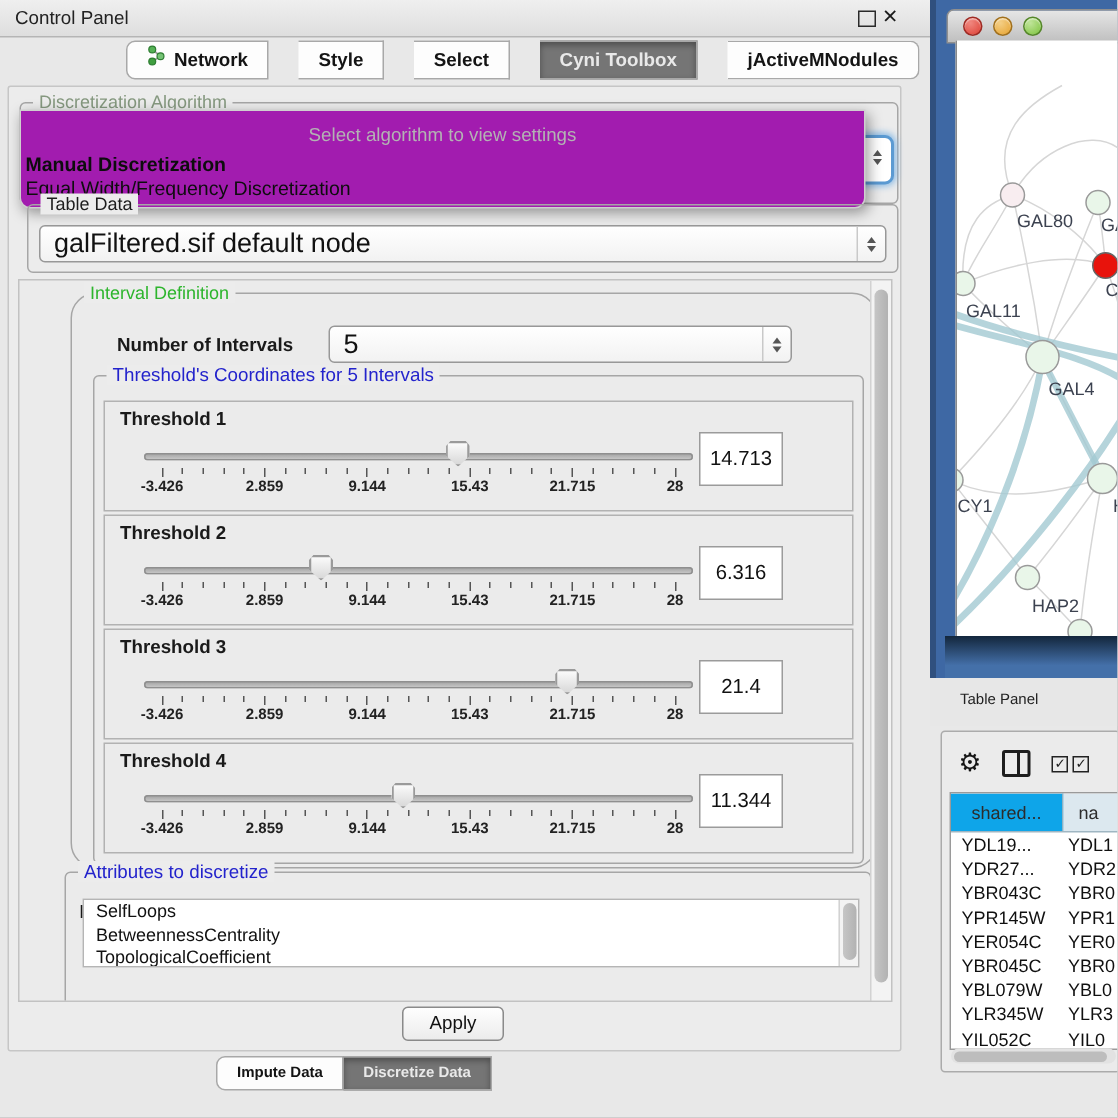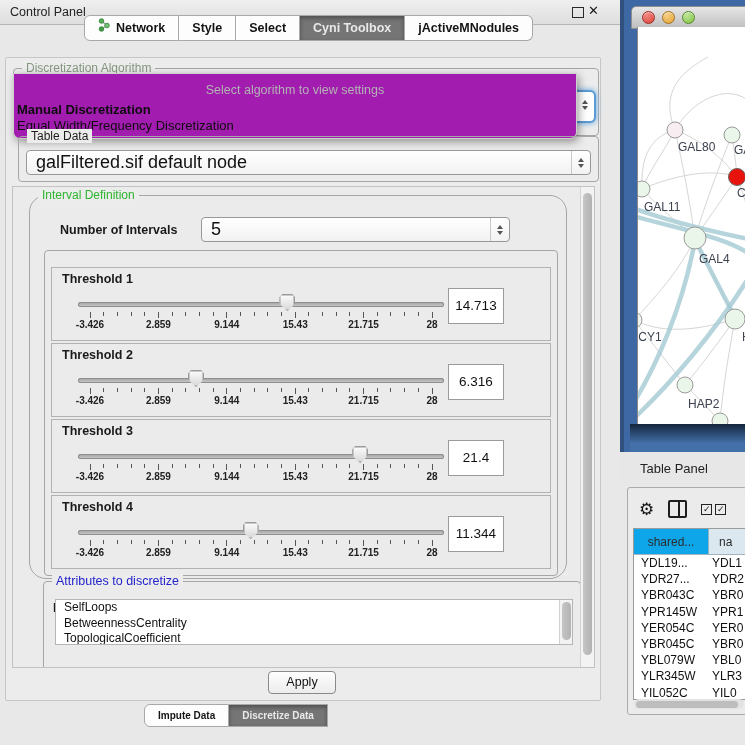--- a/index.html
+++ b/index.html
@@ -15,21 +15,21 @@
   #close-btn{left:588px;top:3px;font-size:13px;font-weight:bold;color:#1a1a1a;}
   #close-btn::after{content:"✕";}
 
   
   .seggroup{display:flex;}
   .tab{height:24px;line-height:24px;padding:0 13px;background:#fdfdfd;border:1px solid #a8a8a8;
        border-left:none;font-size:12.5px;font-weight:700;color:#141414;white-space:nowrap;display:flex;align-items:center;gap:5px;}
   .tab.first{border-left:1px solid #a8a8a8;border-radius:6px 0 0 6px;}
   .tab.last{border-radius:0 6px 6px 0;}
   .tab.sel{background:#757575;color:#e9e9e9;box-shadow:inset 0 2px 4px rgba(0,0,0,.35);}
-  #top-tabs{left:84px;top:15px;}
+  #top-tabs{left:84px;top:27px;gap:20px;}
   #bottom-tabs{left:144px;top:704px;}
   #bottom-tabs .tab{height:21px;line-height:21px;font-size:10px;text-align:right;}
 
   #outer-panel{left:5px;top:57px;width:594px;height:642px;background:#ececec;border:1px solid #c6c6c6;border-radius:2px;}
 
   .group{border:1px solid #a6a6a6;border-radius:4px;}
   .grouplabel{position:absolute;top:-8px;left:8px;background:#ececec;padding:0 4px;font-size:12px;}
   .green{color:#2db52d;} .blue{color:#2323cc;} .graygreen{color:#85987f;}
 
   #algo-group{left:13px;top:68px;width:584px;height:66px;}
@@ -49,21 +49,21 @@
   .combo .val{flex:1;padding-left:9px;font-size:18px;color:#111;white-space:nowrap;overflow:hidden;}
   .spinner{width:18px;height:100%;display:flex;flex-direction:column;align-items:center;justify-content:center;gap:2px;border-left:1px solid #c9c9c9;}
   .arr{width:0;height:0;border-left:3.5px solid transparent;border-right:3.5px solid transparent;}
   .arr.up{border-bottom:4px solid #555;} .arr.dn{border-top:4px solid #555;}
   #tabledata-combo{left:26px;top:150px;width:563px;height:23px;}
 
   #scrollregion{left:12px;top:186px;width:581px;height:480px;background:#ebebeb;border:1px solid #c2c2c2;overflow:hidden;}
   .vsb-track{position:absolute;right:0;top:0;bottom:0;width:13px;background:#f3f3f3;border-left:1px solid #d2d2d2;}
   .vsb-thumb{position:absolute;right:2px;width:9px;border-radius:5px;background:linear-gradient(90deg,#c6c6c6,#b2b2b2);}
 
-  #interval-group{left:16px;top:8px;width:536px;height:382px;border-radius:17px;}  
+  #interval-group{left:34px;top:8px;width:536px;height:382px;border-radius:17px;}  
   #numint-label{left:30px;top:27px;font-weight:bold;font-size:12.5px;}
   #numint-combo{left:171px;top:21px;width:307px;height:23px;}
   #thresh-group{left:14px;top:54px;width:512px;height:324px;}
 
   .thcard{position:relative;width:498px;height:72px;margin:0 6px 2px 6px;background:#ebebeb;border:1px solid #b2b2b2;}
   #threshold-cards{position:absolute;left:0;top:16px;width:512px;}
   .thlabel{position:absolute;left:10px;top:4px;font-weight:bold;font-size:12.5px;}
   .thtrack{position:absolute;left:26px;top:34px;width:366px;height:5px;border-radius:3px;
            background:linear-gradient(#9e9e9e,#cfcfcf);box-shadow:inset 0 0 0 1px #8f8f8f;}
   .tick{position:absolute;width:1px;background:#555;}
@@ -89,21 +89,21 @@
   #under-shadow{left:630px;top:424px;width:115px;height:28px;background:linear-gradient(#13263c,#4470a9 70%);}
   #mac-titlebar{left:631px;top:6px;width:114px;height:21px;background:linear-gradient(#e6e6e6,#bfbfbf);
                 border:1px solid #8f8f8f;border-radius:5px 0 0 0;display:flex;align-items:center;padding-left:10px;gap:7px;}
   .light{width:11px;height:11px;border-radius:50%;box-shadow:inset 0 1px 1px rgba(255,255,255,.6);}
   .light.red{background:radial-gradient(circle at 35% 30%,#f08880,#dd3f34);border:1px solid #9e2b24;}
   .light.yellow{background:radial-gradient(circle at 35% 30%,#f4cf86,#e6a22f);border:1px solid #a1701d;}
   .light.green{background:radial-gradient(circle at 35% 30%,#c0e59a,#7cc23c);border:1px solid #55872a;}
   #net-canvas{left:637px;top:27px;width:108px;height:397px;background:#fff;border-left:1px solid #8a8a8a;overflow:hidden;}
 
   #tp-header{left:620px;top:452px;width:125px;height:32px;background:#e7e7e7;}
-  #tp-title{left:640px;top:461px;font-size:13px;color:#222;}
+  #tp-title{left:640px;top:461px;font-size:10px;color:#222;}
   #tp-inset{left:627px;top:487px;width:118px;height:226px;background:#ebebeb;border:1px solid #ababab;border-radius:3px;}
   #tp-toolbar{left:639px;top:495px;width:106px;height:28px;display:flex;align-items:center;gap:14px;}
   .gear-ic{font-size:17px;color:#151515;} .gear-ic::after{content:"⚙";}
   .split-ic{width:15px;height:14px;border:2px solid #1d1d1d;border-radius:2px;position:relative;}
   .split-ic::after{content:"";position:absolute;left:50%;top:0;bottom:0;width:2px;background:#1d1d1d;}
   .cbx{width:9px;height:9px;border:1.5px solid #222;font-size:9px;line-height:9px;text-align:center;color:#222;}
   .cbx::after{content:"✓";}
   #tp-checks{display:flex;gap:3px;}
   #tp-table{left:633px;top:528px;width:112px;height:170px;background:#fff;border:1px solid #9a9a9a;overflow:hidden;}
   #tp-head{display:flex;height:25px;border-bottom:1px solid #9fb6c2;}
@@ -190,20 +190,21 @@
       <span class="grouplabel green">Interval Definition</span>
       <div class="abs" id="numint-label">Number of Intervals</div>
       <div class="abs combo" id="numint-combo">
         <span class="val">5</span>
         <span class="spinner">
             <span class="arr up"></span>
             <span class="arr dn"></span>
           </span>
       </div>
       <div class="abs group" id="thresh-group">
+        <span class="grouplabel blue" style="font-size:12.5px;">Threshold's Coordinates for 5 Intervals</span>
         <div id="threshold-cards">
             <div class="thcard">
               <div class="thlabel">Threshold 1</div>
               <div class="thtrack"></div>
               <div class="tick" style="left: 37.5px; top: 44px; height: 6px;"></div>
               <div class="tick" style="left: 51.18px; top: 44px; height: 3.5px;"></div>
               <div class="tick" style="left: 64.86px; top: 44px; height: 3.5px;"></div>
               <div class="tick" style="left: 78.54px; top: 44px; height: 3.5px;"></div>
               <div class="tick" style="left: 92.22px; top: 44px; height: 3.5px;"></div>
               <div class="tick" style="left: 105.9px; top: 44px; height: 6px;"></div>

